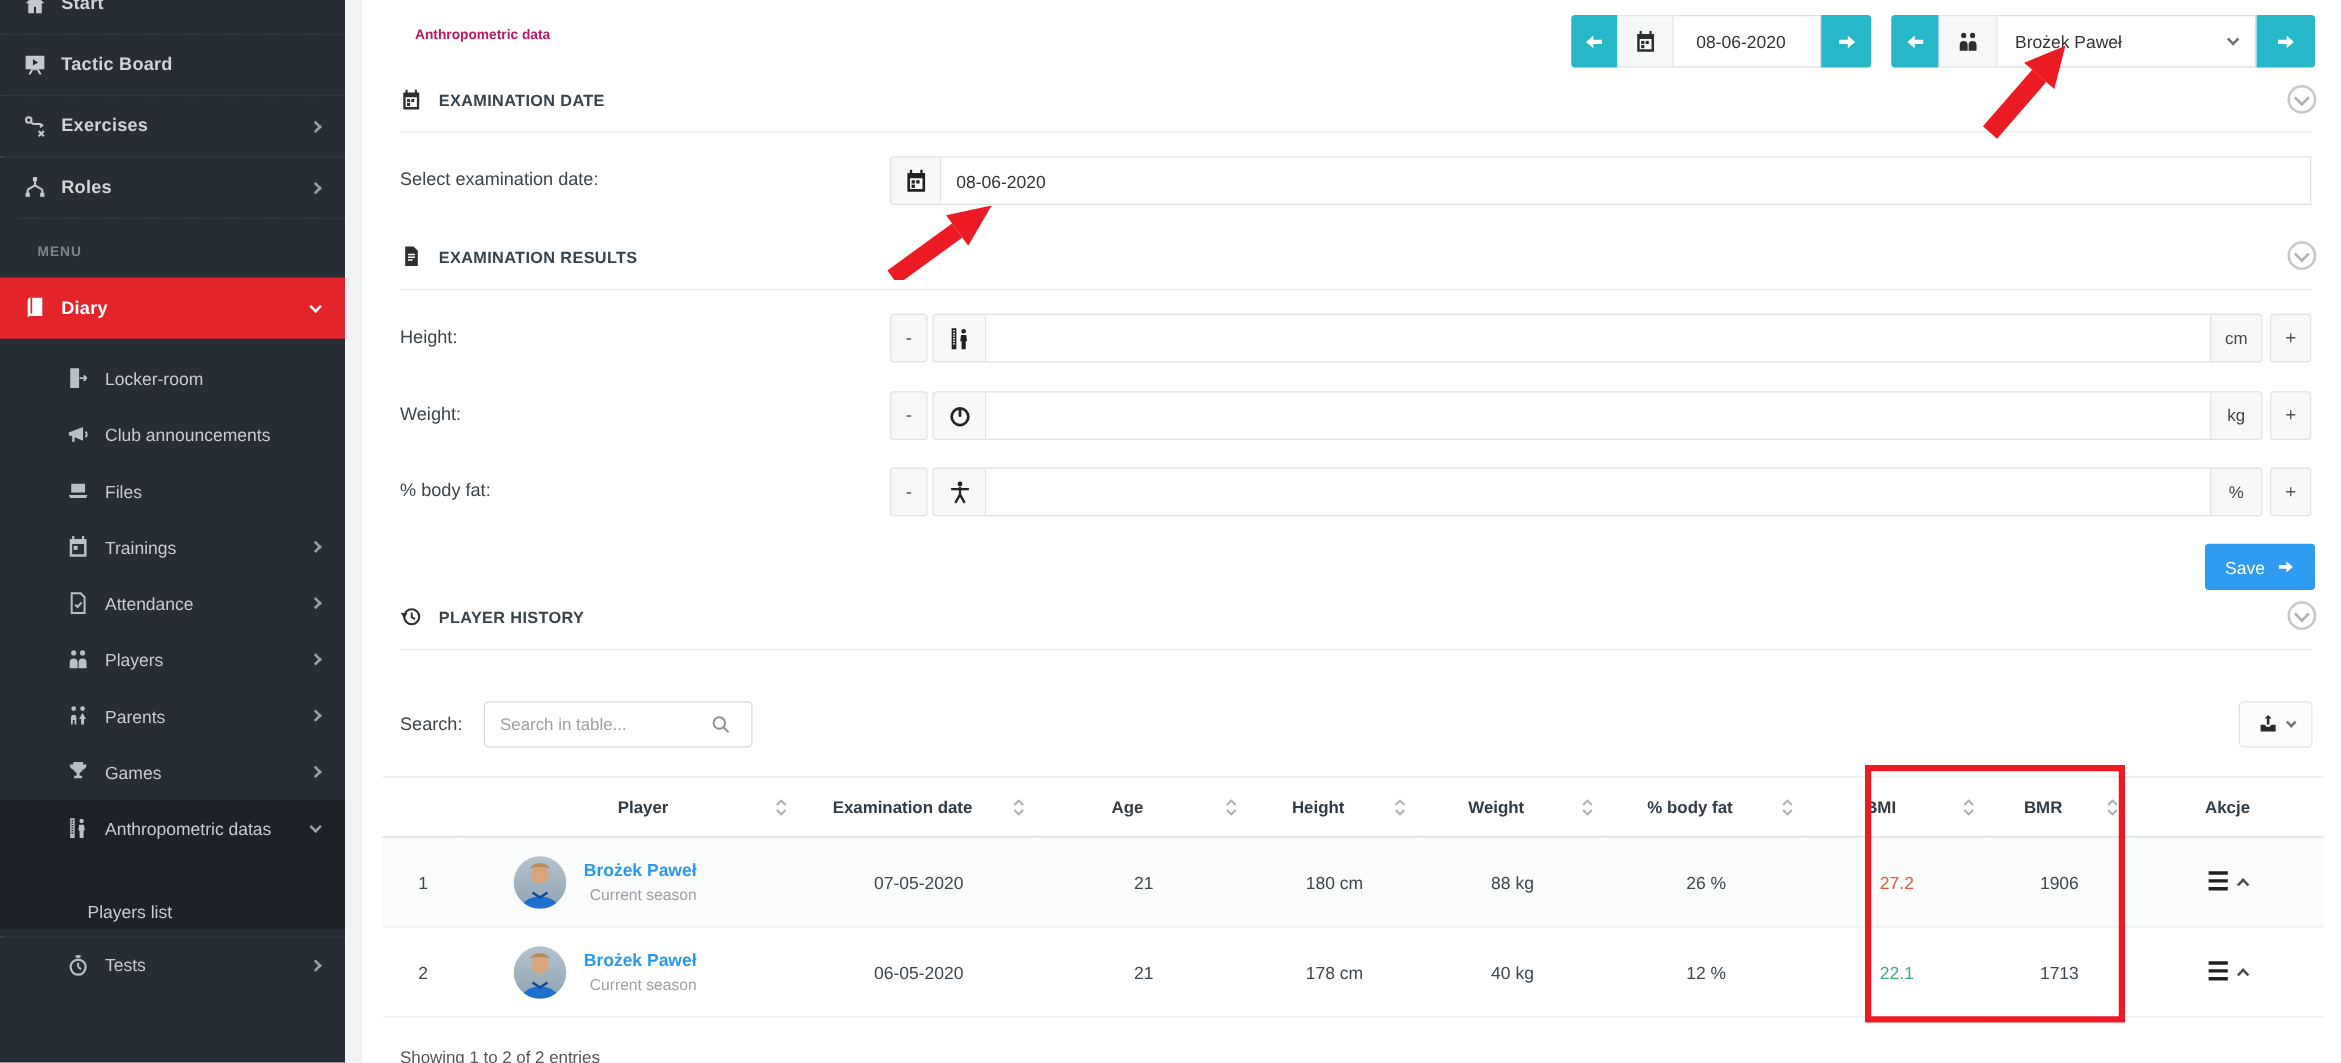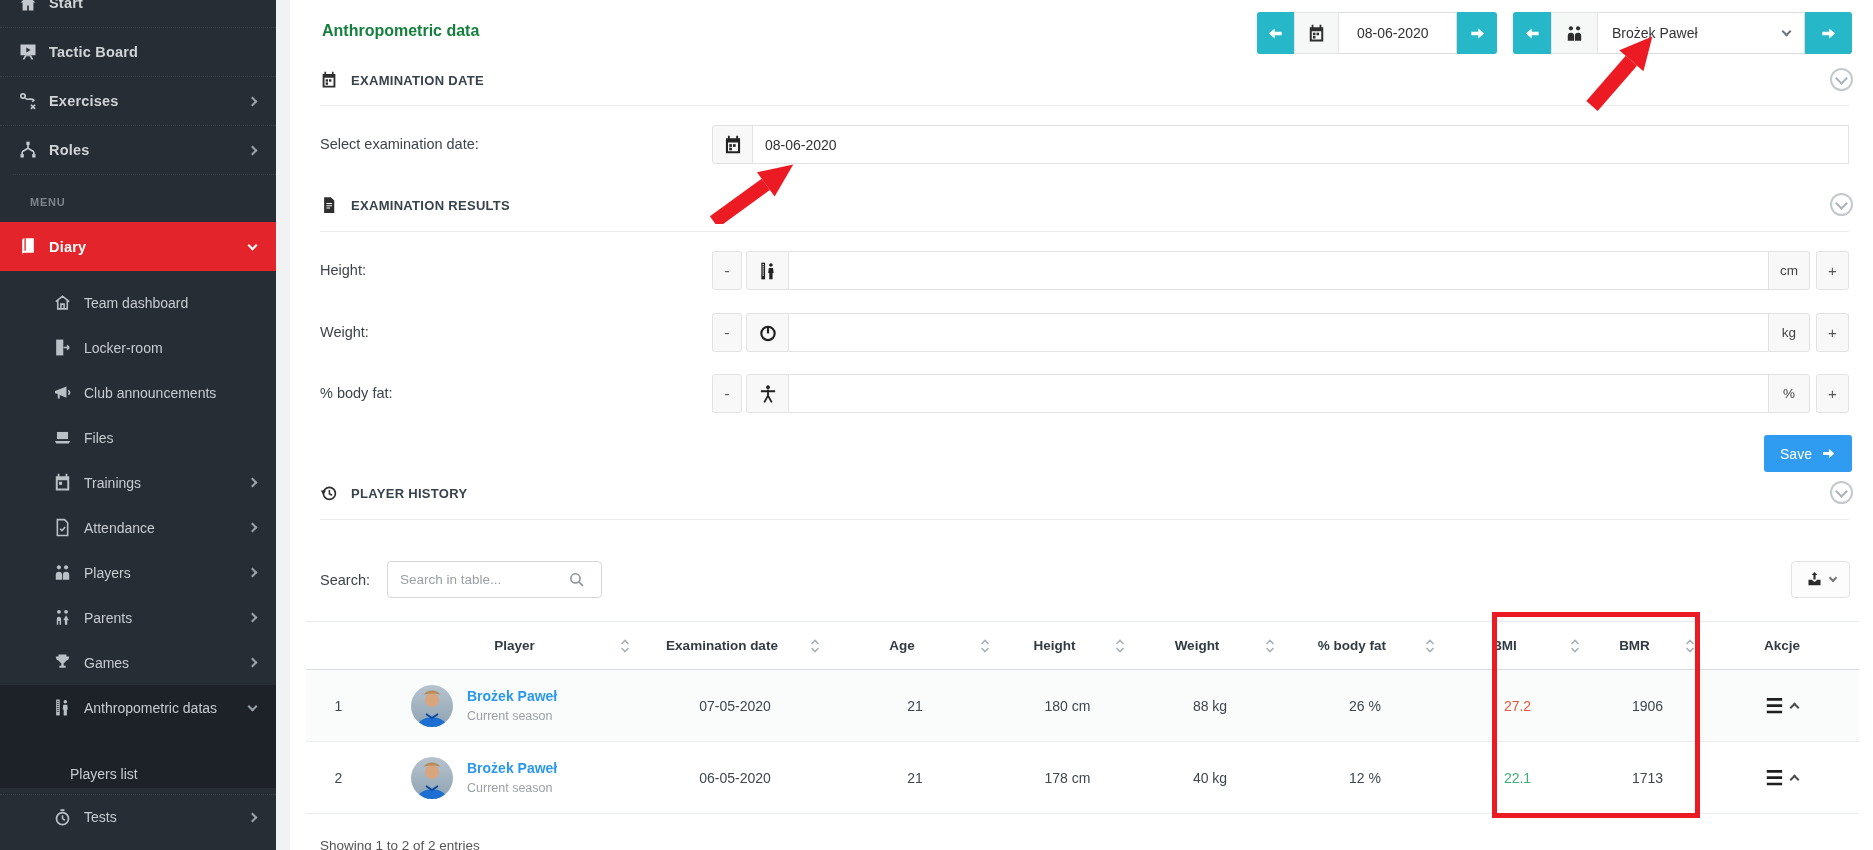--- a/index.html
+++ b/index.html
@@ -33,21 +33,21 @@
   .tests { margin-top:6px; border-top:1px dotted #39424a; }
   .chev { display:inline-block; width:7px; height:7px; border-right:2px solid #9aa2a9;
     border-bottom:2px solid #9aa2a9; position:absolute; right:20px; }
   .chev.r { transform:rotate(-45deg); }
   .chev.d { transform:rotate(45deg); margin-top:-3px; }
   .chev.w { border-color:#fff; }
 
   
   .gap { position:absolute; left:276px; top:0; width:14px; height:850px; background:#f0f2f3; }
   .main { position:absolute; left:290px; top:0; width:1583px; height:850px; background:#fff; }
-  .page-title { left:32px; top:22px; font-size:16px; font-weight:700; color:#15803d; }
+  .page-title { left:42px; top:22px; font-size:11px; font-weight:700; color:#be185d; }
 
   
   .navgrp { top:12px; height:42px; display:flex; }
   .nav-btn { background:#26b8c8; color:#fff; display:flex; align-items:center;
     justify-content:center; cursor:pointer; }
   .nav-btn svg { width:17px; height:17px; fill:#fff; }
   .nav-btn.first { border-radius:3px 0 0 3px; }
   .nav-btn.last  { border-radius:0 3px 3px 0; }
   .nav-addon { background:#f6f7f7; border:1px solid #e3e4e5; display:flex;
     align-items:center; justify-content:center; color:#2e2e2e; }
@@ -116,21 +116,21 @@
   .htable th.c-num { padding-right:0; cursor:default; }
   .sort { position:absolute; right:10px; top:50%; margin-top:-7px; width:10px; height:14px; }
   .htable tbody tr { height:72px; border-bottom:1px solid #eaedef; }
   .htable tbody tr.odd { background:#fafbfb; }
   .htable td { font-size:14px; color:#3f464c; text-align:center; }
   .cell-player { display:flex; align-items:center; gap:14px; padding-left:40px; }
   .avatar { width:42px; height:42px; border-radius:50%; overflow:hidden; flex:0 0 42px;
     background:linear-gradient(#b5c3ce,#8fa3b2); }
   .pname { text-align:left; }
   .pname a { font-size:14px; font-weight:700; color:#2b98f0; text-decoration:none; cursor:pointer; }
-  .pseason { font-size:12.5px; color:#9ba1a6; margin-top:5px; }
+  .pseason { font-size:12.5px; color:#9ba1a6; margin-top:5px;text-align:right; }
   .akcje-cell { display:flex; align-items:center; justify-content:center; gap:8px; cursor:pointer; }
   .burger { font-size:20px; font-weight:700; color:#1f1f1f; line-height:1; }
   .chev-up { display:inline-block; width:7px; height:7px; border-right:2px solid #4a4a4a;
     border-top:2px solid #4a4a4a; transform:rotate(-45deg); margin-top:4px; }
   .footer-text { left:30px; top:838px; font-size:13.5px; color:#555; }
 
   
   .ann-rect { left:1202px; top:612px; width:208px; height:206px;
     border:5px solid #ec1b23; z-index:40; pointer-events:none; }
   .ann-arrow { z-index:41; pointer-events:none; fill:#ec1b23; }
@@ -191,28 +191,20 @@
       <svg viewBox="0 0 24 24">
           <path fill="currentColor" d="M5 4a2.5 2.5 0 0 1 2.5-2.5H19V19H7.5A2.5 2.5 0 0 0 5 21.5z"></path>
           <path d="M8.5 1.5v15" stroke="#e3242b" stroke-width="1.6"></path>
         </svg>
       </span>
     <span class="s-lbl">Diary</span>
     <span class="chev d w"></span>
   </div>
 
   <div class="submenu">
-    <div class="sub-item">
-      <span class="s-ico">
-        <svg viewBox="0 0 24 24" fill="none" stroke="currentColor" stroke-width="2">
-            <path d="M3.5 11 12 4l8.5 7M6 9.5V20h12V9.5M10 20v-6h4v6"></path>
-          </svg>
-        </span>
-      <span class="sub-lbl">Team dashboard</span>
-    </div>
     <div class="sub-item">
       <span class="s-ico">
         <svg viewBox="0 0 24 24">
             <path fill="currentColor" d="M4 2h9v20H4z"></path>
             <path d="M13.5 12h7m0 0-2.8-2.8M20.5 12l-2.8 2.8" fill="none" stroke="currentColor" stroke-width="2"></path>
           </svg>
         </span>
       <span class="sub-lbl">Locker-room</span>
     </div>
     <div class="sub-item">

